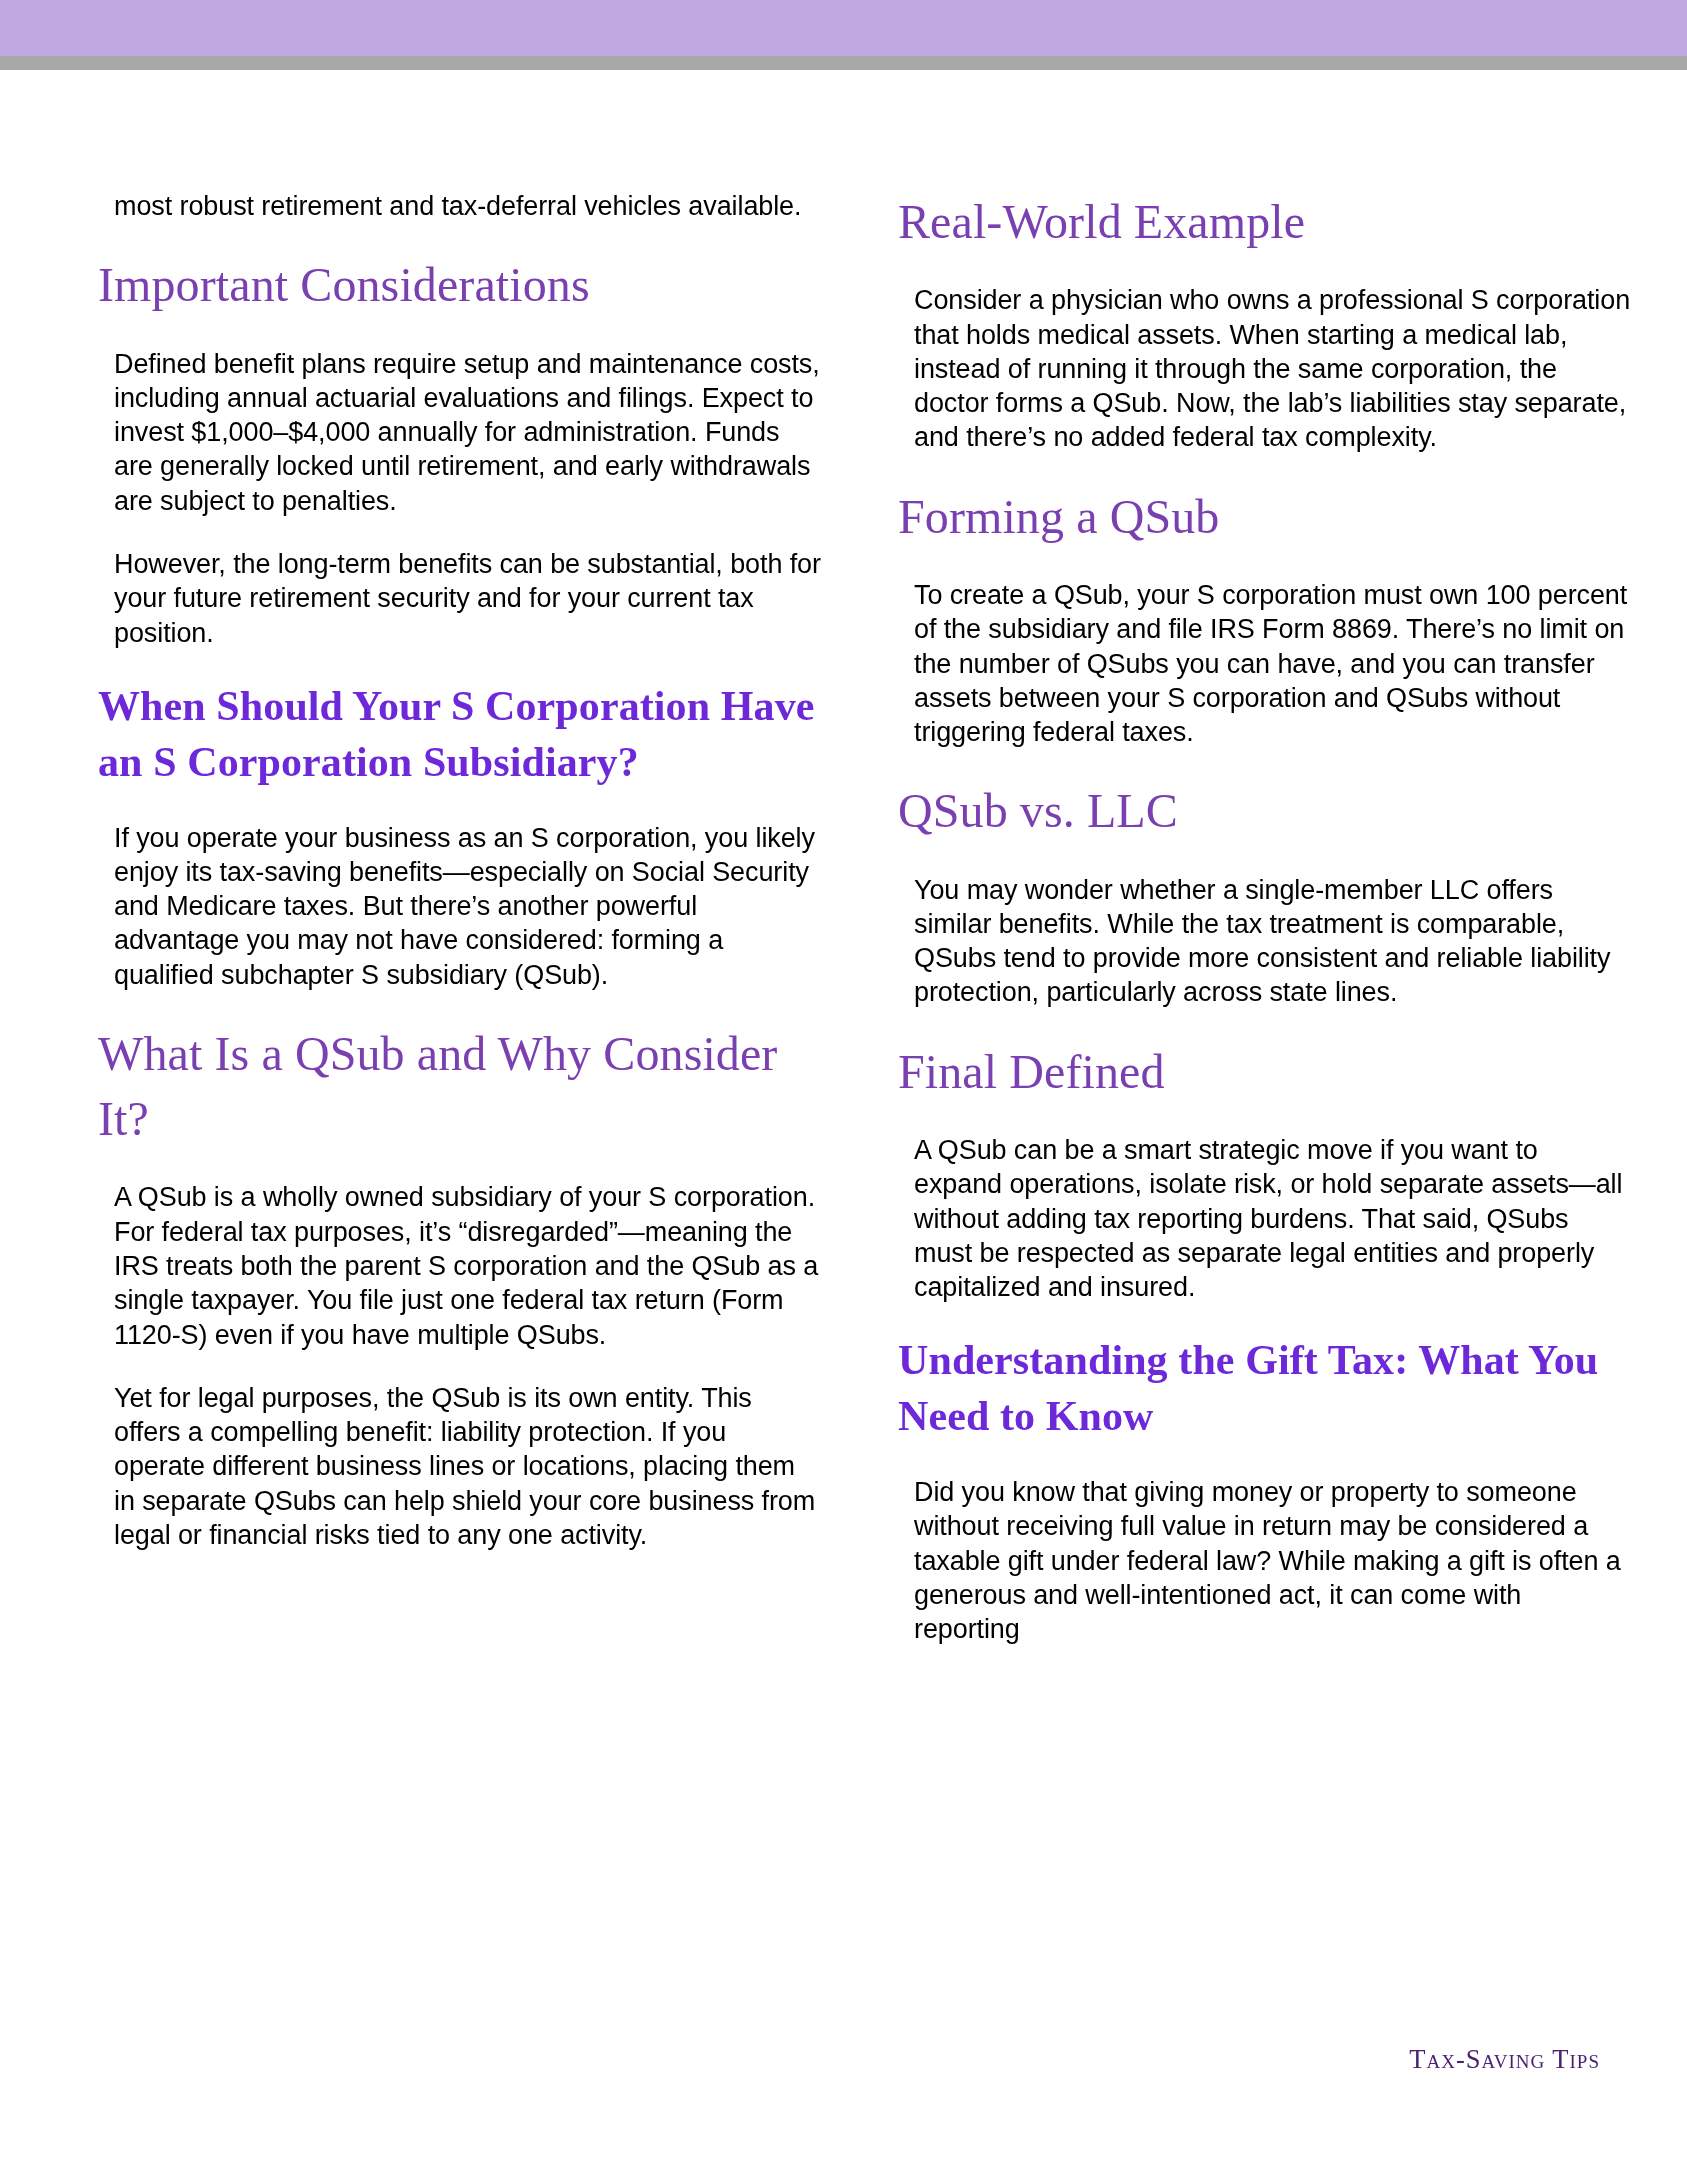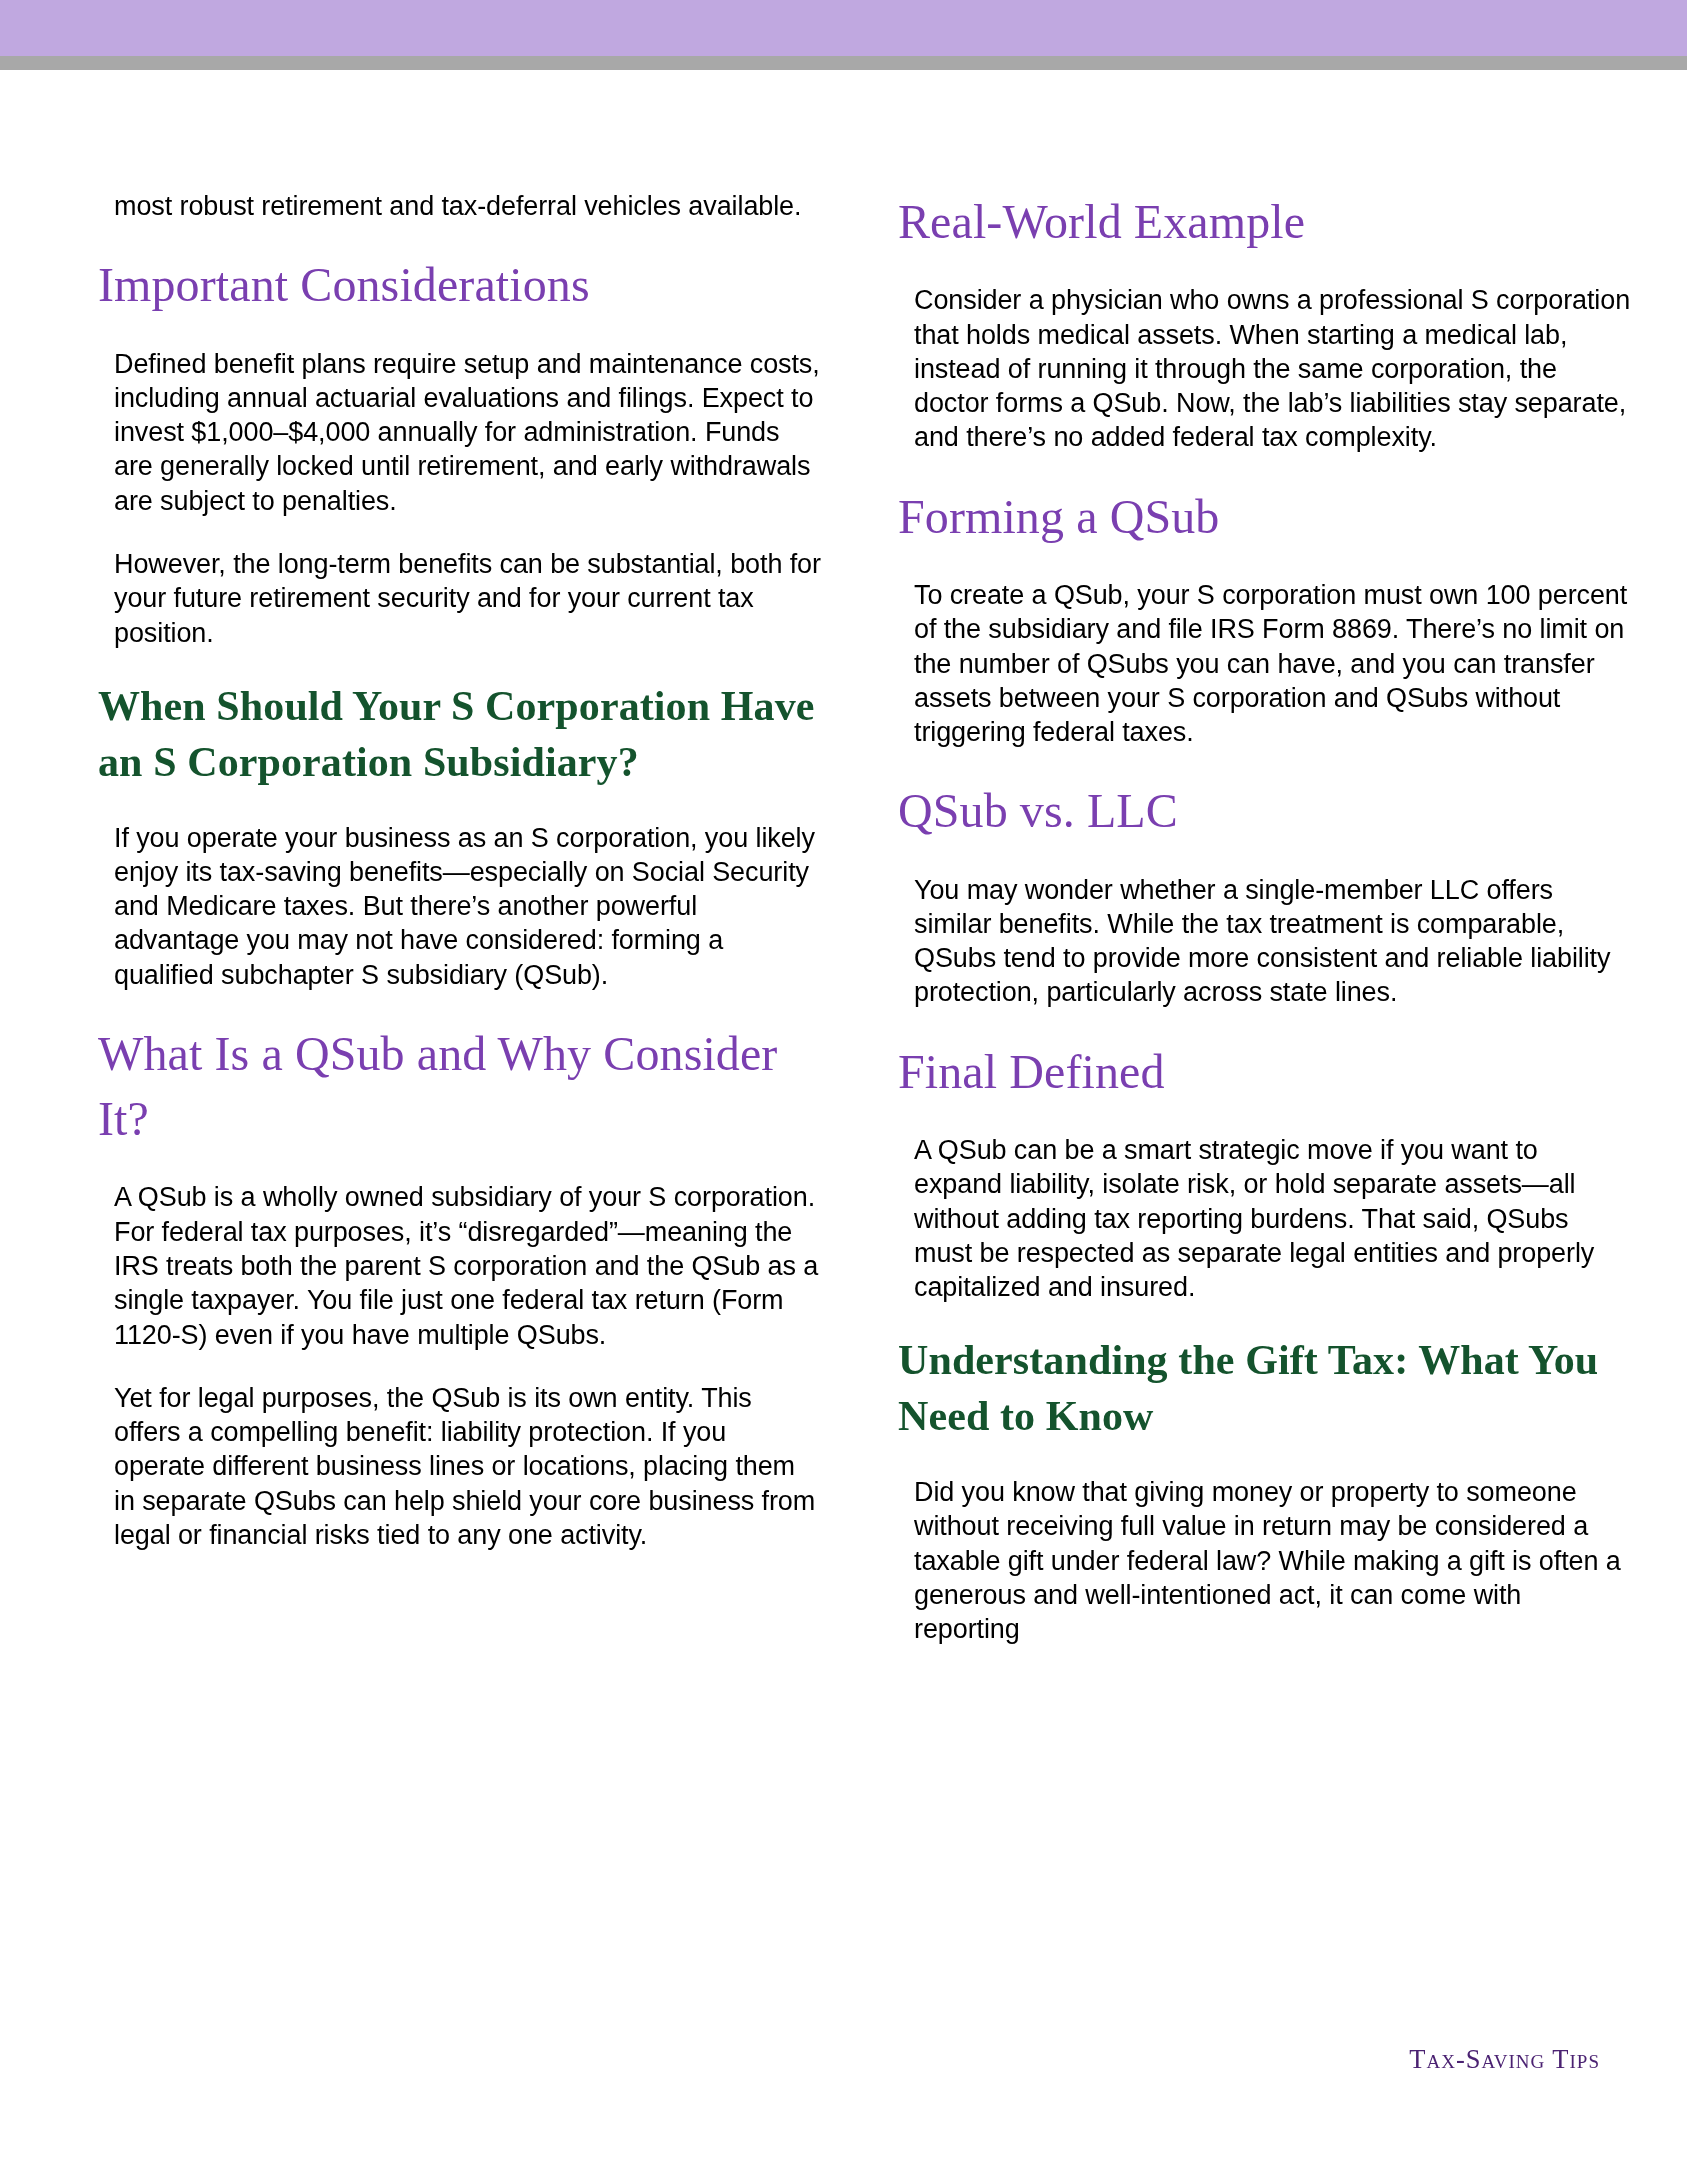--- a/index.html
+++ b/index.html
@@ -58,21 +58,21 @@
     font-stretch: condensed;
     letter-spacing: -0.1px;
     text-align: left;
   }
   h1.major-heading {
     margin: 26.5px 0 30px 0;
     font-family: "Liberation Serif", serif;
     font-size: 42px;
     line-height: 1.33;
     font-weight: bold;
-    color: #14532d;
+    color: #6d28d9;
     letter-spacing: 0.1px;
   }
   h2.section-heading {
     margin: 22.5px 0 29px 0;
     font-family: "Liberation Serif", serif;
     font-size: 48px;
     line-height: 1.36;
     font-weight: normal;
     color: #7a3fb0;
     letter-spacing: 0.1px;
@@ -115,21 +115,21 @@
       <p class="body-text">Yet for legal purposes, the QSub is its own entity. This offers a compelling benefit: liability protection. If you operate different business lines or locations, placing them in separate QSubs can help shield your core business from legal or financial risks tied to any one activity.</p>
     </div>
   <div class="column col-right">
       <h2 class="section-heading">Real-World Example</h2>
       <p class="body-text">Consider a physician who owns a professional S corporation that holds medical assets. When starting a medical lab, instead of running it through the same corporation, the doctor forms a QSub. Now, the lab’s liabilities stay separate, and there’s no added federal tax complexity.</p>
       <h2 class="section-heading">Forming a QSub</h2>
       <p class="body-text">To create a QSub, your S corporation must own 100 percent of the subsidiary and file IRS Form 8869. There’s no limit on the number of QSubs you can have, and you can transfer assets between your S corporation and QSubs without triggering federal taxes.</p>
       <h2 class="section-heading">QSub vs. LLC</h2>
       <p class="body-text">You may wonder whether a single-member LLC offers similar benefits. While the tax treatment is comparable, QSubs tend to provide more consistent and reliable liability protection, particularly across state lines.</p>
       <h2 class="section-heading">Final Defined</h2>
-      <p class="body-text">A QSub can be a smart strategic move if you want to expand liability, isolate risk, or hold separate assets—all without adding tax reporting burdens. That said, QSubs must be respected as separate legal entities and properly capitalized and insured.</p>
+      <p class="body-text">A QSub can be a smart strategic move if you want to expand operations, isolate risk, or hold separate assets—all without adding tax reporting burdens. That said, QSubs must be respected as separate legal entities and properly capitalized and insured.</p>
       <h1 class="major-heading">Understanding the Gift Tax: What You Need to Know</h1>
       <p class="body-text">Did you know that giving money or property to someone without receiving full value in return may be considered a taxable gift under federal law? While making a gift is often a generous and well-intentioned act, it can come with reporting</p>
     </div>
 
   <div class="footer">Tax-Saving Tips</div>
 
 </div>
 
 
 </body></html>

